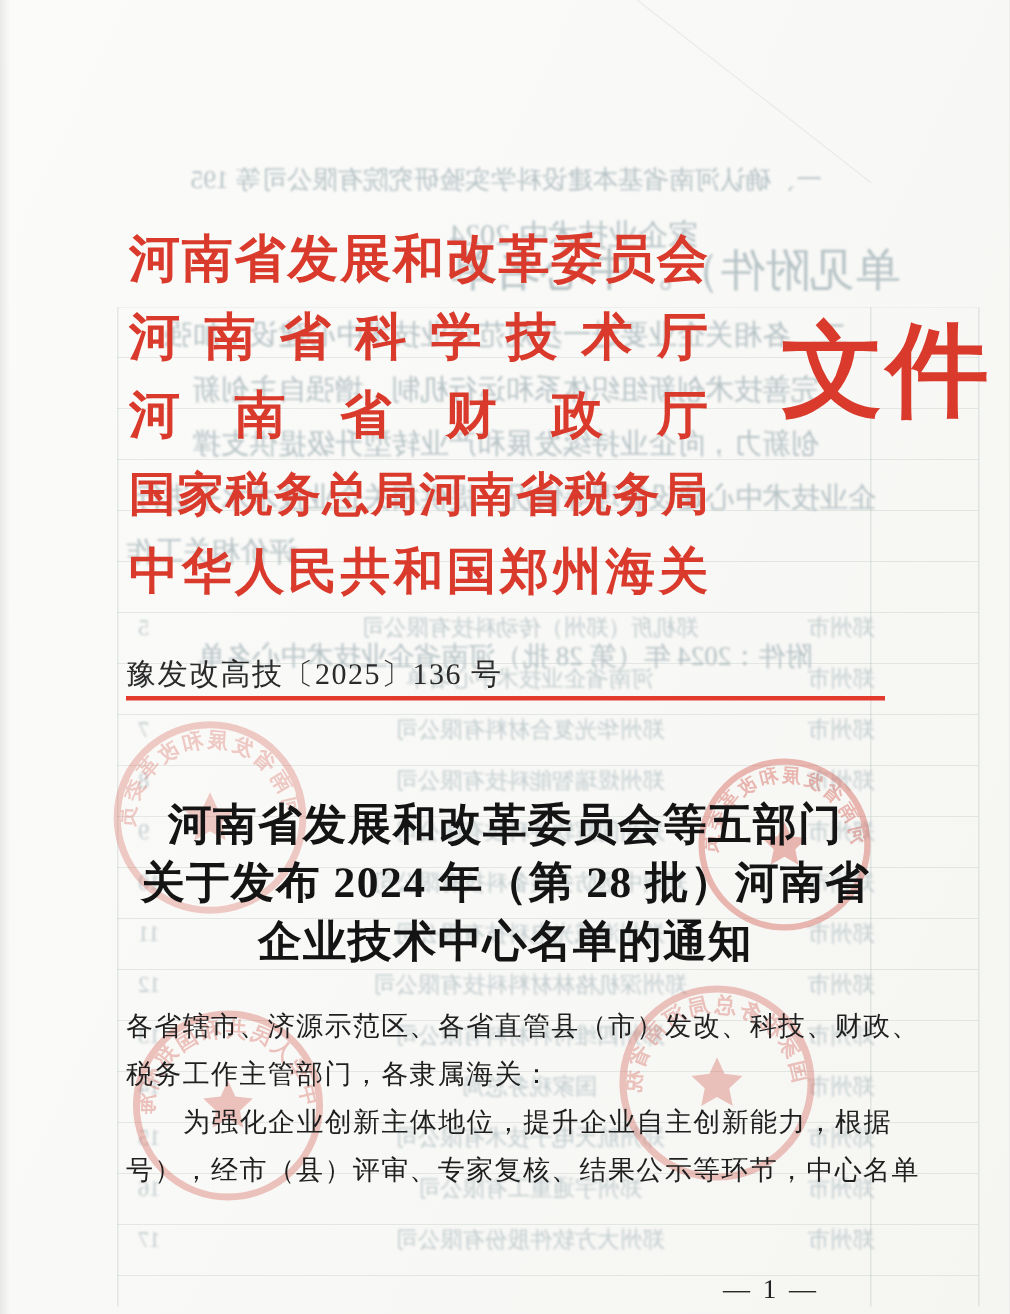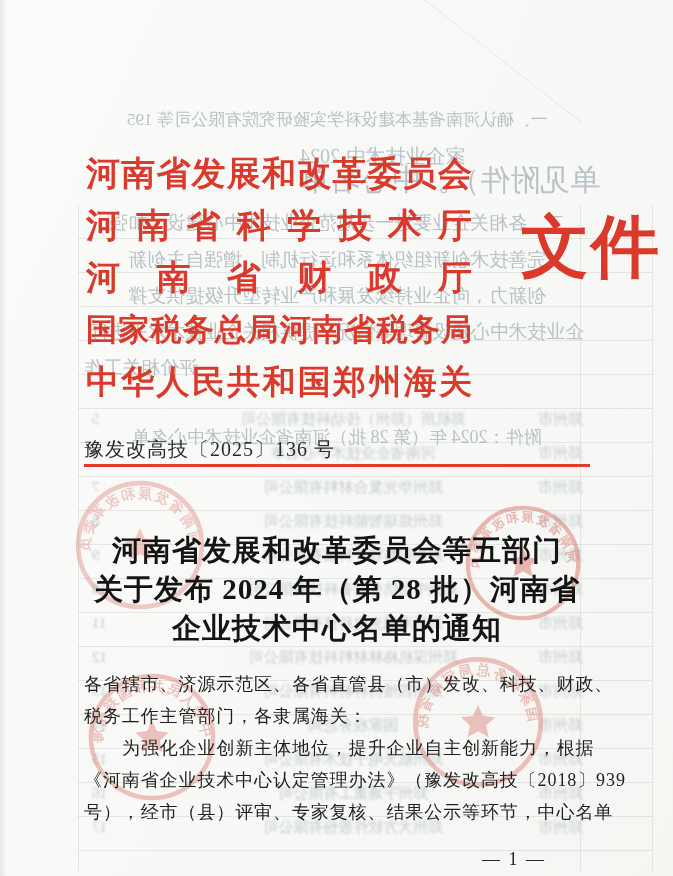--- a/index.html
+++ b/index.html
@@ -201,19 +201,18 @@
     <div class="title">
       <div>河南省发展和改革委员会等五部门</div>
       <div>关于发布 2024 年（第 28 批）河南省</div>
       <div>企业技术中心名单的通知</div>
     </div>
 
     <div class="body-text">
       <div class="body-line">各省辖市、济源示范区、各省直管县（市）发改、科技、财政、</div>
       <div class="body-line">税务工作主管部门，各隶属海关：</div>
       <div class="body-line indent">为强化企业创新主体地位，提升企业自主创新能力，根据</div>
-      <div class="body-line">《河南省企业技术中心认定管理办法》（豫发改高技〔2018〕939</div>
       <div class="body-line">号），经市（县）评审、专家复核、结果公示等环节，中心名单</div>
     </div>
 
     <div class="pagenum">— 1 —</div>
   </div>
 </div>
 
 </body></html>

